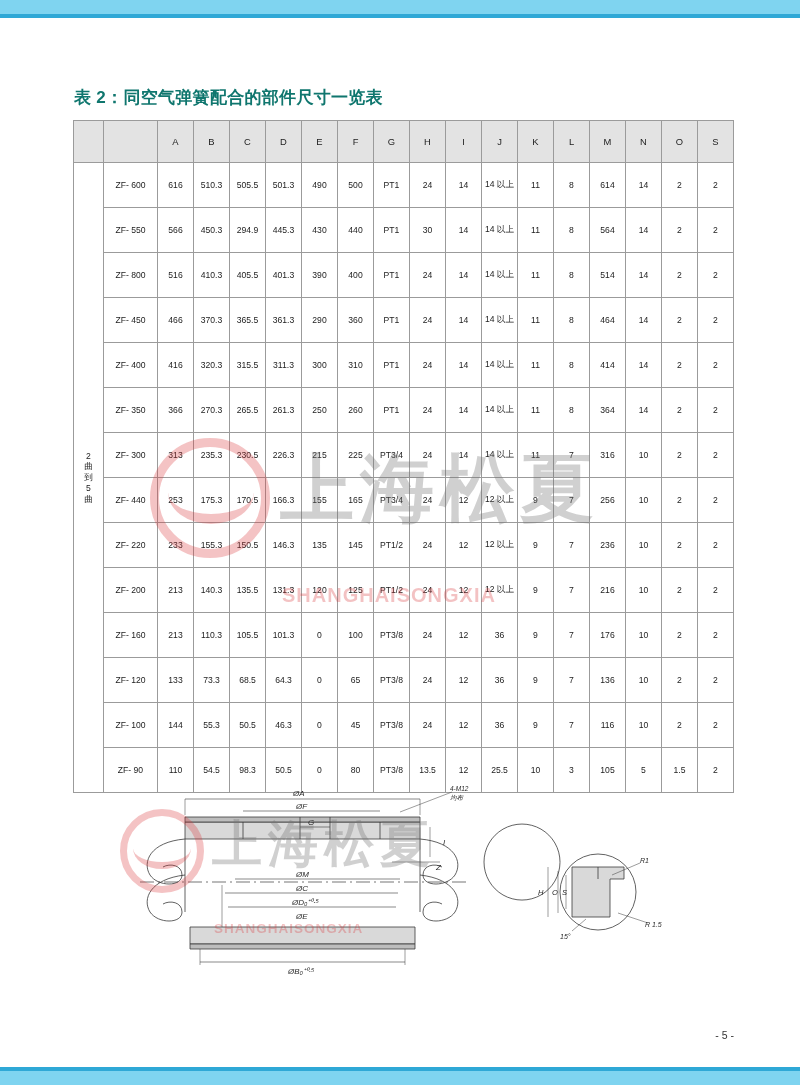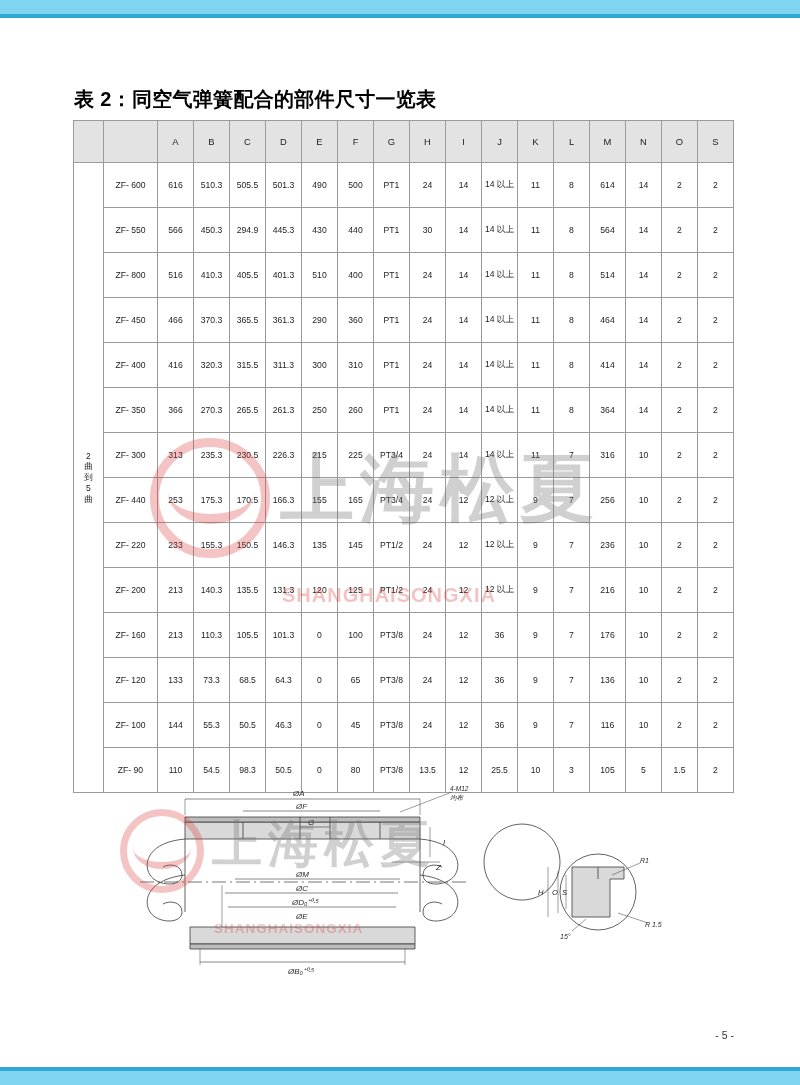--- a/index.html
+++ b/index.html
@@ -29,23 +29,23 @@
   }
   .page-border-bottom .inner {
     position: absolute;
     left: 0; top: 0; width: 800px; height: 4px;
     background: #2fa8d6;
   }
 
   .doc-title {
     position: absolute;
     left: 74px; top: 86px;
-    font-size: 20px;
+    font-size: 17px;
     font-weight: bold;
-    color: #000000;
+    color: #0f766e;
     letter-spacing: 0.3px;
   }
 
   
   .table-wrap {
     position: absolute;
     left: 73px; top: 120px;
     width: 652px;
   }
   table.spec {
@@ -233,21 +233,21 @@
           <td>14</td>
           <td>2</td>
           <td>2</td>
         </tr>
         <tr>
           <td class="rowhead">ZF- 800</td>
           <td>516</td>
           <td>410.3</td>
           <td>405.5</td>
           <td>401.3</td>
-          <td>510</td>
+          <td>390</td>
           <td>400</td>
           <td>PT1</td>
           <td>24</td>
           <td>14</td>
           <td>14 以上</td>
           <td>11</td>
           <td>8</td>
           <td>514</td>
           <td>14</td>
           <td>2</td>

